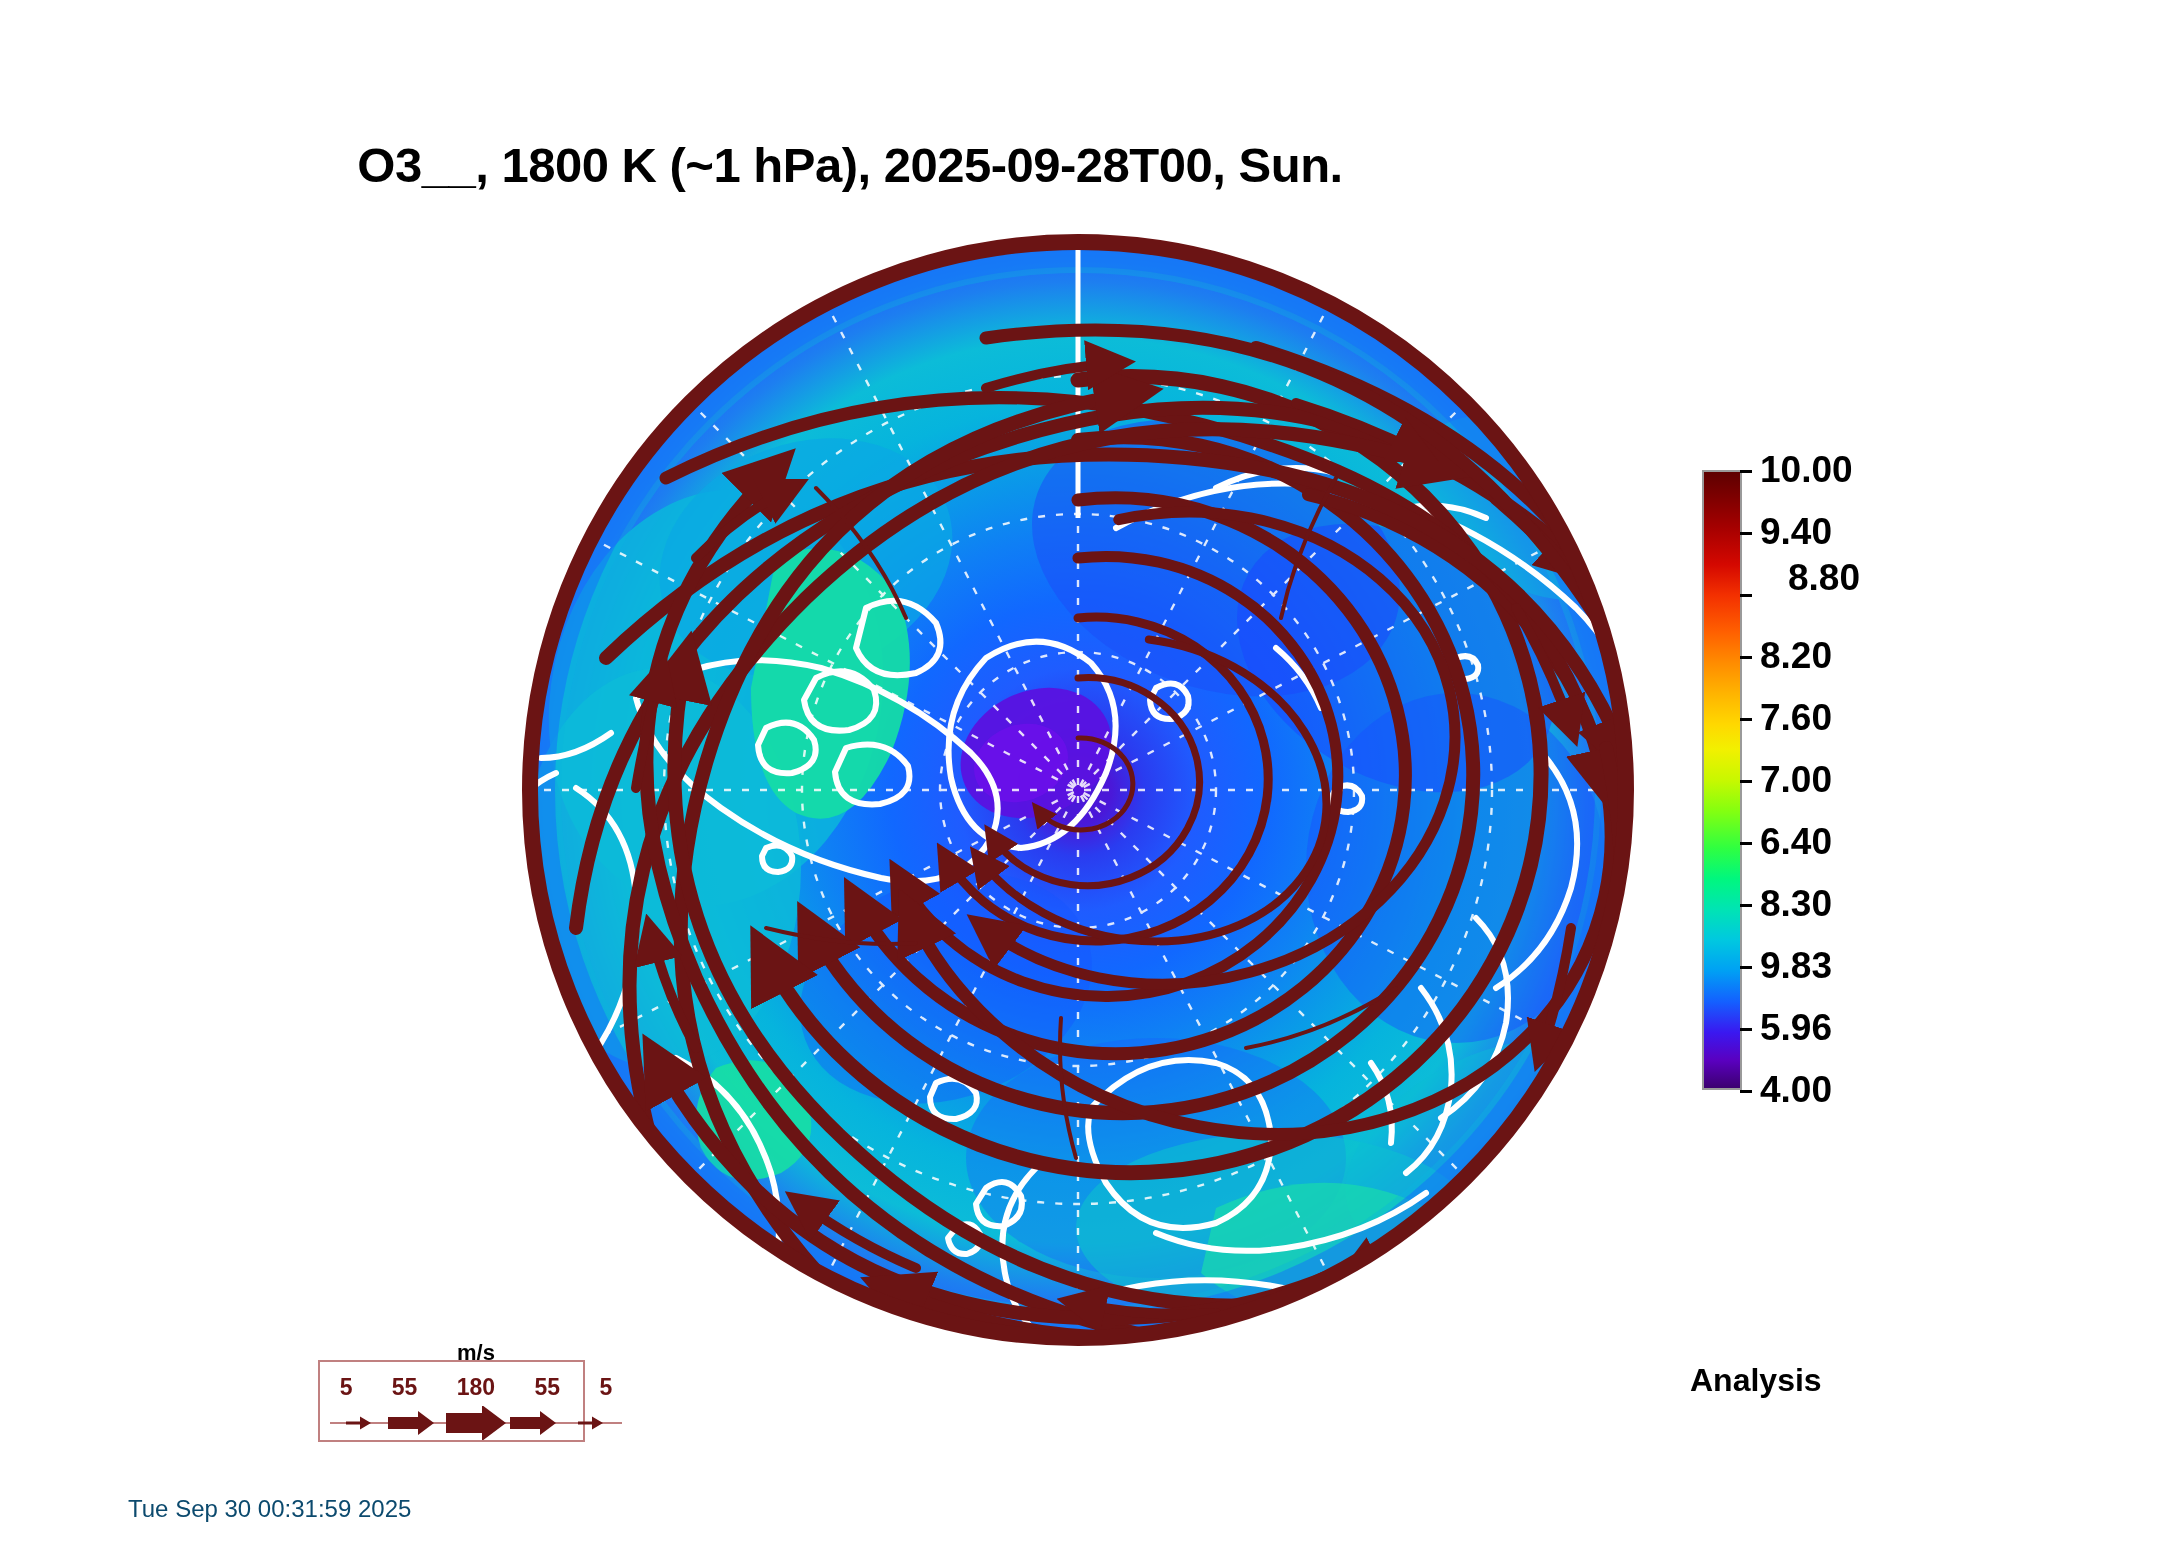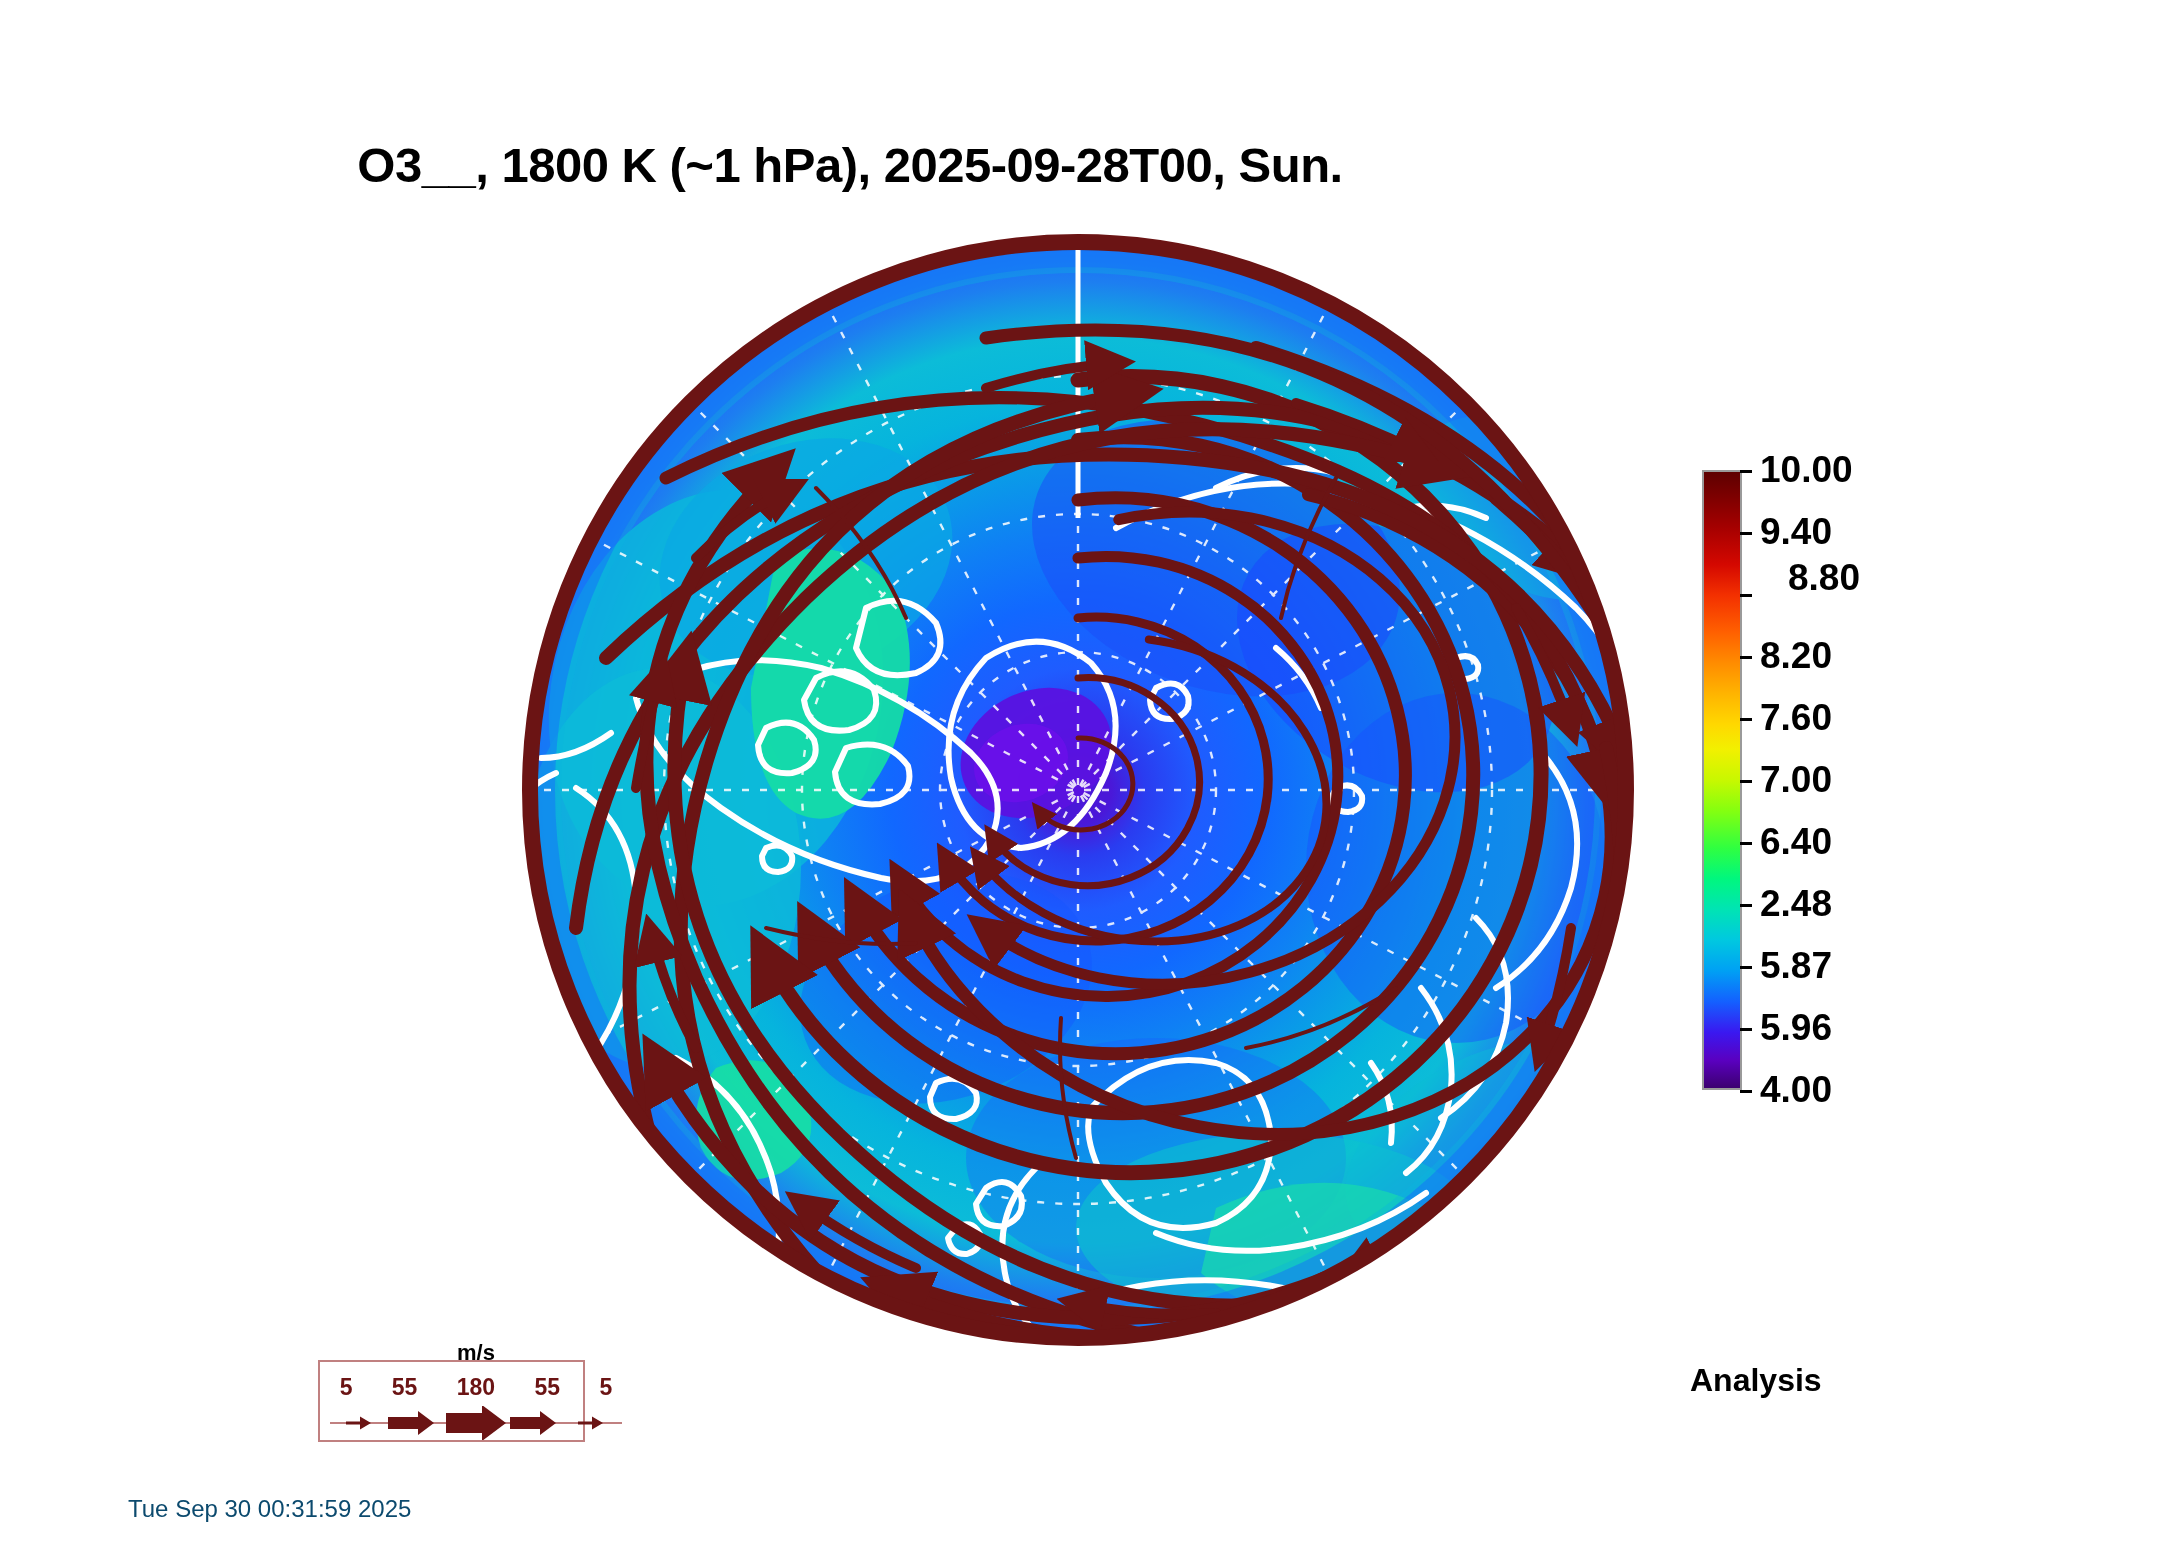--- a/index.html
+++ b/index.html
@@ -360,23 +360,23 @@
     <div class="cb-label" style="top:108px;margin-left:28px;">8.80</div>
     <div class="cb-tick" style="top:186px;"></div>
     <div class="cb-label" style="top:186px;">8.20</div>
     <div class="cb-tick" style="top:248px;"></div>
     <div class="cb-label" style="top:248px;">7.60</div>
     <div class="cb-tick" style="top:310px;"></div>
     <div class="cb-label" style="top:310px;">7.00</div>
     <div class="cb-tick" style="top:372px;"></div>
     <div class="cb-label" style="top:372px;">6.40</div>
     <div class="cb-tick" style="top:434px;"></div>
-    <div class="cb-label" style="top:434px;">2.48</div>
+    <div class="cb-label" style="top:434px;">8.30</div>
     <div class="cb-tick" style="top:496px;"></div>
-    <div class="cb-label" style="top:496px;">5.87</div>
+    <div class="cb-label" style="top:496px;">9.83</div>
     <div class="cb-tick" style="top:558px;"></div>
     <div class="cb-label" style="top:558px;">5.96</div>
     <div class="cb-tick" style="top:620px;"></div>
     <div class="cb-label" style="top:620px;">4.00</div>
   </div>
 
   <div id="wind-legend">
     <div id="wind-unit">m/s</div>
     <div id="wind-numbers">
       <span>5</span>

